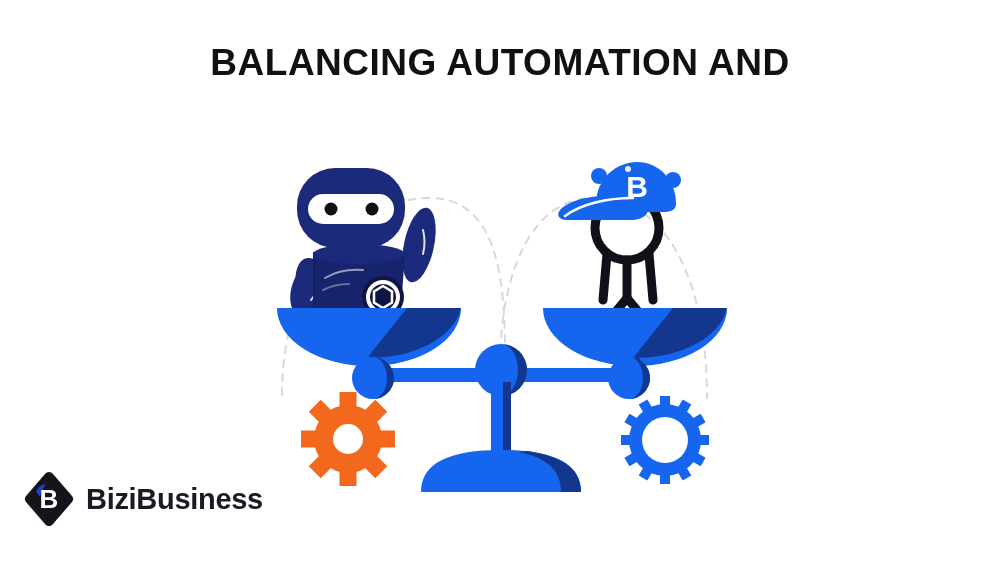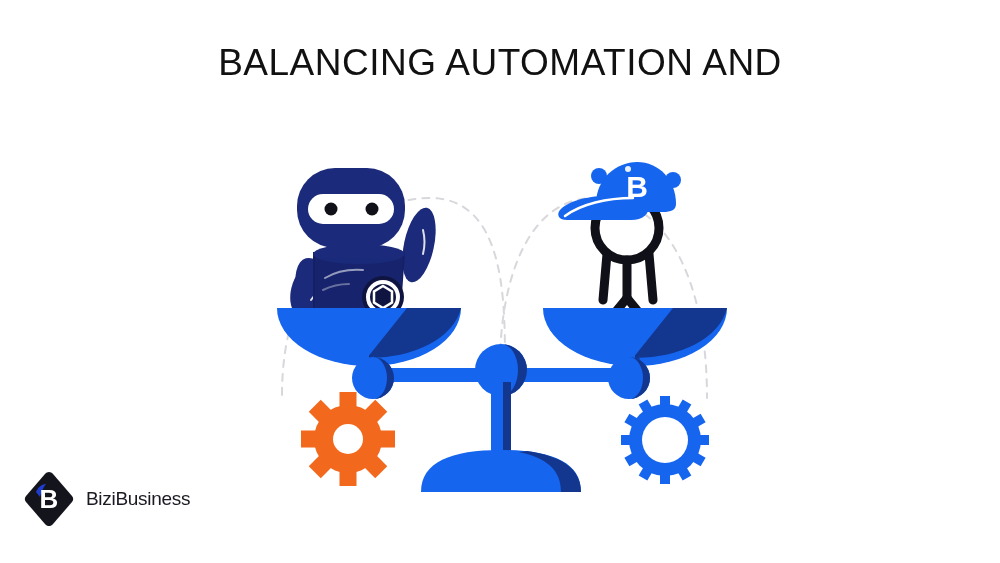--- a/index.html
+++ b/index.html
@@ -22,21 +22,21 @@
   #title-block {
     position: absolute;
     left: 0;
     top: 40px;
     width: 1000px;
     text-align: center;
   }
   .title-line {
     display: block;
     font-family: "Liberation Sans", sans-serif;
-    font-weight: normal;
+    font-weight: bold;
     font-size: 37px;
     letter-spacing: 0.5px;
     line-height: 45px;
     color: #111111;
     text-transform: uppercase;
   }
 
   
   #illustration {
     position: absolute;
@@ -58,22 +58,22 @@
     align-items: center;
     gap: 10px;
   }
   #logo-mark {
     width: 54px;
     height: 58px;
     flex: 0 0 auto;
   }
   #logo-text {
     font-family: "Liberation Sans", sans-serif;
-    font-weight: normal;
-    font-size: 19px;
+    font-weight: bold;
+    font-size: 29px;
     letter-spacing: -0.3px;
     color: #1a1a22;
     white-space: nowrap;
   }
 </style>
 </head>
 <body>
 
 <div id="canvas">
 

